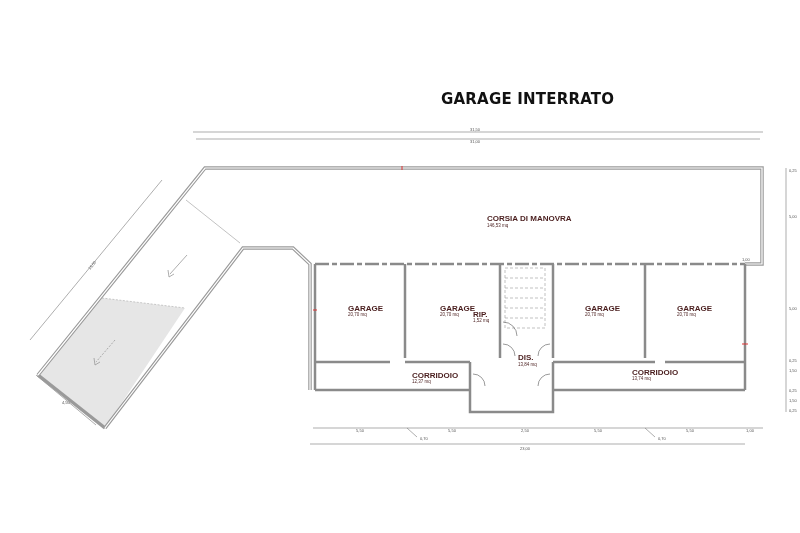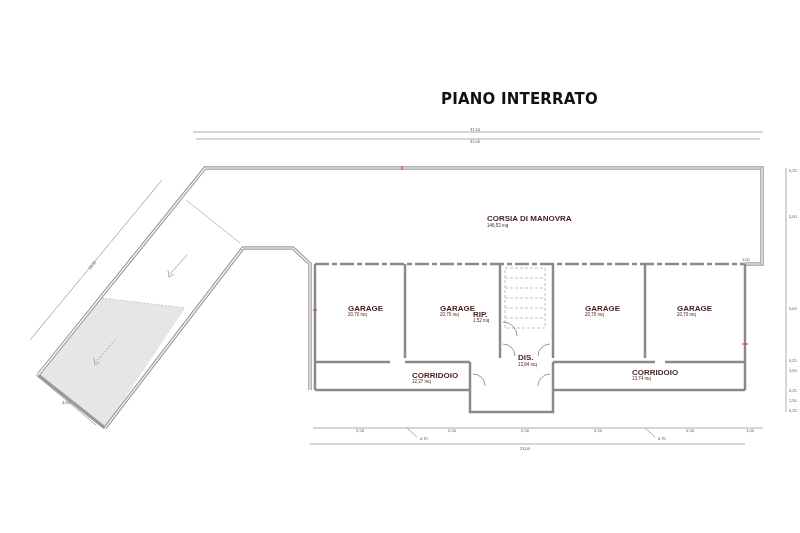--- a/index.html
+++ b/index.html
@@ -6,21 +6,21 @@
   body{width:800px;height:533px;position:relative;overflow:hidden;font-family:"DejaVu Sans",sans-serif;}
   .title{position:absolute;left:441px;top:90px;font-family:"DejaVu Sans",sans-serif;font-weight:bold;font-size:15px;color:#111;letter-spacing:0.2px;}
   svg{position:absolute;left:0;top:0;}
   .lbl{font-family:"Liberation Sans",sans-serif;font-weight:bold;font-size:8px;fill:#4a1e1e;}
   .sub{font-family:"Liberation Sans",sans-serif;font-size:4.5px;fill:#4a1e1e;}
   .dim{font-family:"Liberation Sans",sans-serif;font-size:4px;fill:#555;}
 </style>
 </head>
 <body>
 
-<div class="title">PIANO INTERRATO</div>
+<div class="title">GARAGE INTERRATO</div>
 
 <svg width="800" height="533" viewBox="0 0 800 533">
 
   <g stroke="#777" stroke-width="0.6">
     <line x1="193" y1="132" x2="763" y2="132"></line>
     <line x1="196" y1="139" x2="760" y2="139"></line>
   </g>
   <text class="dim" x="475" y="131" text-anchor="middle">31,50</text>
   <text class="dim" x="475" y="143" text-anchor="middle">31,00</text>
 

